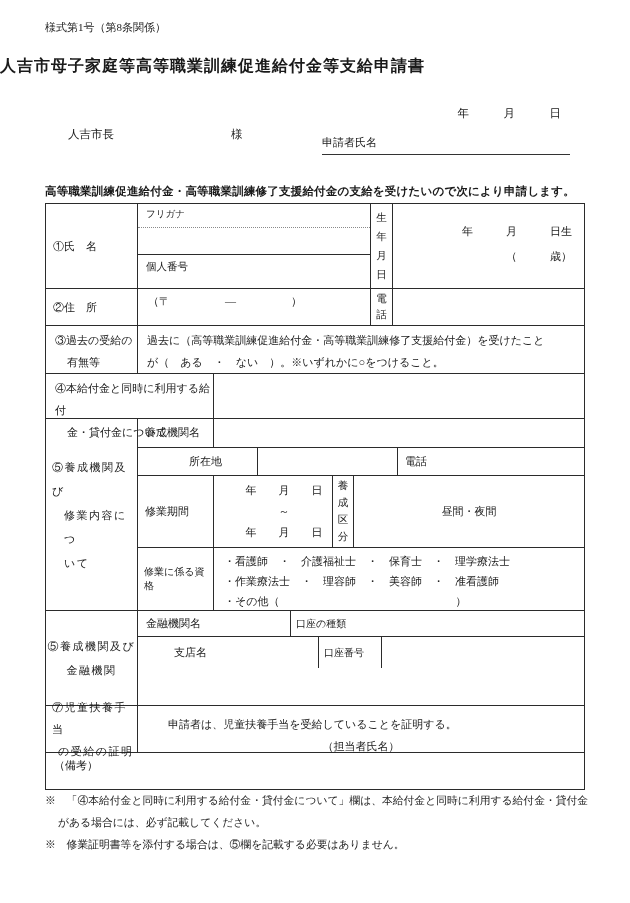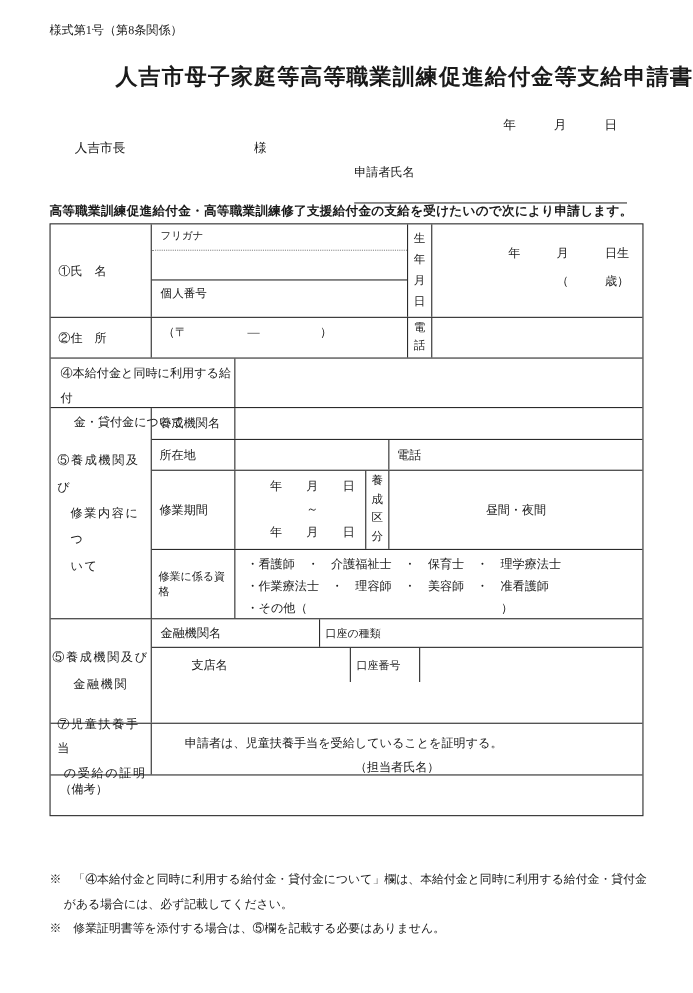--- a/index.html
+++ b/index.html
@@ -4,25 +4,25 @@
 <style>
   * { margin:0; padding:0; box-sizing:border-box; }
   html,body { background:#fff; }
   body {
     width:630px; height:903px; position:relative;
     font-family:"Liberation Serif","DejaVu Serif",serif;
     color:#1a1a1a; font-size:11px; overflow:hidden;
   }
   .abs { position:absolute; }
   .form-number { left:45px; top:20px; font-size:11px; }
-  .doc-title { left:0; right:0; top:56px; text-align:right; font-size:20px; font-weight:bold; letter-spacing:1px; }
+  .doc-title { left:0; right:12px; top:56px; text-align:left; font-size:16px; font-weight:bold; letter-spacing:1px; }
   .date-line { right:69px; top:106px; font-size:11.5px; }
   .addressee-row { left:68px; top:127px; font-size:11.5px; display:flex; }
   .honorific { margin-left:117px; }
-  .applicant { left:322px; top:149px; width:248px; border-bottom:1px solid #333; padding-bottom:20px; font-size:11px; }
+  .applicant { left:322px; top:135px; width:248px; border-bottom:1px solid #333; padding-bottom:4px; font-size:11px; }
   .intro { left:45px; top:184px; font-size:11.5px; font-weight:bold; letter-spacing:0.2px; white-space:nowrap; }
 
   .form-table { left:45px; top:203px; width:540px; border:1px solid #2b2b2b; background:#fff; }
   .trow { display:flex; border-bottom:1px solid #2b2b2b; }
   .trow:last-child { border-bottom:none; }
   .c { border-right:1px solid #2b2b2b; position:relative; }
   .c:last-child { border-right:none; }
   .srow { display:flex; border-bottom:1px solid #2b2b2b; }
   .srow:last-child { border-bottom:none; }
   .col { display:flex; flex-direction:column; }
@@ -95,20 +95,30 @@
 
   <div class="trow h37">
     <div class="c w92 vcenter lbl" style="padding-top:0;">②住　所</div>
     <div class="c w233 postal">（〒　　　　　―　　　　　）</div>
     <div class="c w22 vcenter">
       <div class="vtext v2">電話</div>
     </div>
     <div class="c fx"></div>
   </div>
 
+  <div class="trow h48">
+    <div class="c w92 two-line">
+      <div>③過去の受給の</div>
+      <div class="ind">有無等</div>
+    </div>
+    <div class="c fx two-line">
+      <div>過去に（高等職業訓練促進給付金・高等職業訓練修了支援給付金）を受けたこと</div>
+      <div>が（　ある　・　ない　）。※いずれかに○をつけること。</div>
+    </div>
+  </div>
 
   <div class="trow h45">
     <div class="c w168 two-line">
       <div>④本給付金と同時に利用する給付</div>
       <div class="ind">金・貸付金について</div>
     </div>
     <div class="c fx"></div>
   </div>
 
   <div class="trow h192">
@@ -116,21 +126,21 @@
       <div>⑤養成機関及び</div>
       <div class="ind">修業内容につ</div>
       <div class="ind">いて</div>
     </div>
     <div class="fx col">
       <div class="srow h29">
         <div class="c w76 vcenter" style="padding-left:7px;">養成機関名</div>
         <div class="c fx"></div>
       </div>
       <div class="srow h28">
-        <div class="c w76 vcenter" style="padding-left:7px;">所在地</div>
+        <div class="c w76 vcenter" style="padding-left:7px;margin-left:44px;">所在地</div>
         <div class="c w140"></div>
         <div class="c fx vcenter" style="padding-left:7px;">電話</div>
       </div>
       <div class="srow h73">
         <div class="c w76 vcenter" style="padding-left:7px;">修業期間</div>
         <div class="c w119 period-cell">
           <div>年　　月　　日</div>
           <div>～</div>
           <div>年　　月　　日</div>
         </div>

